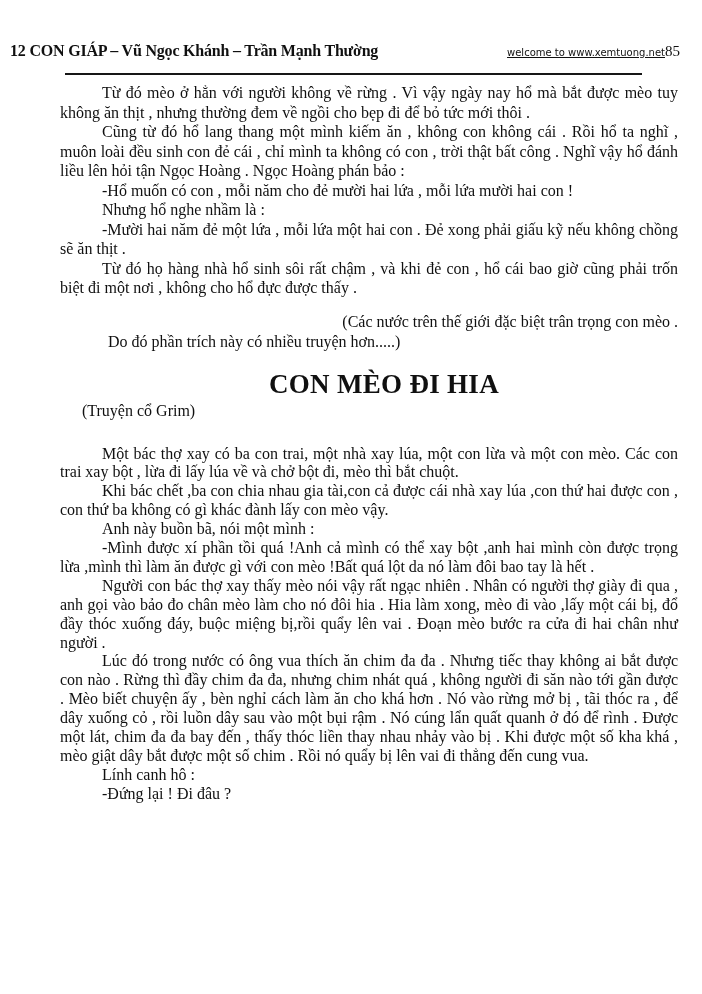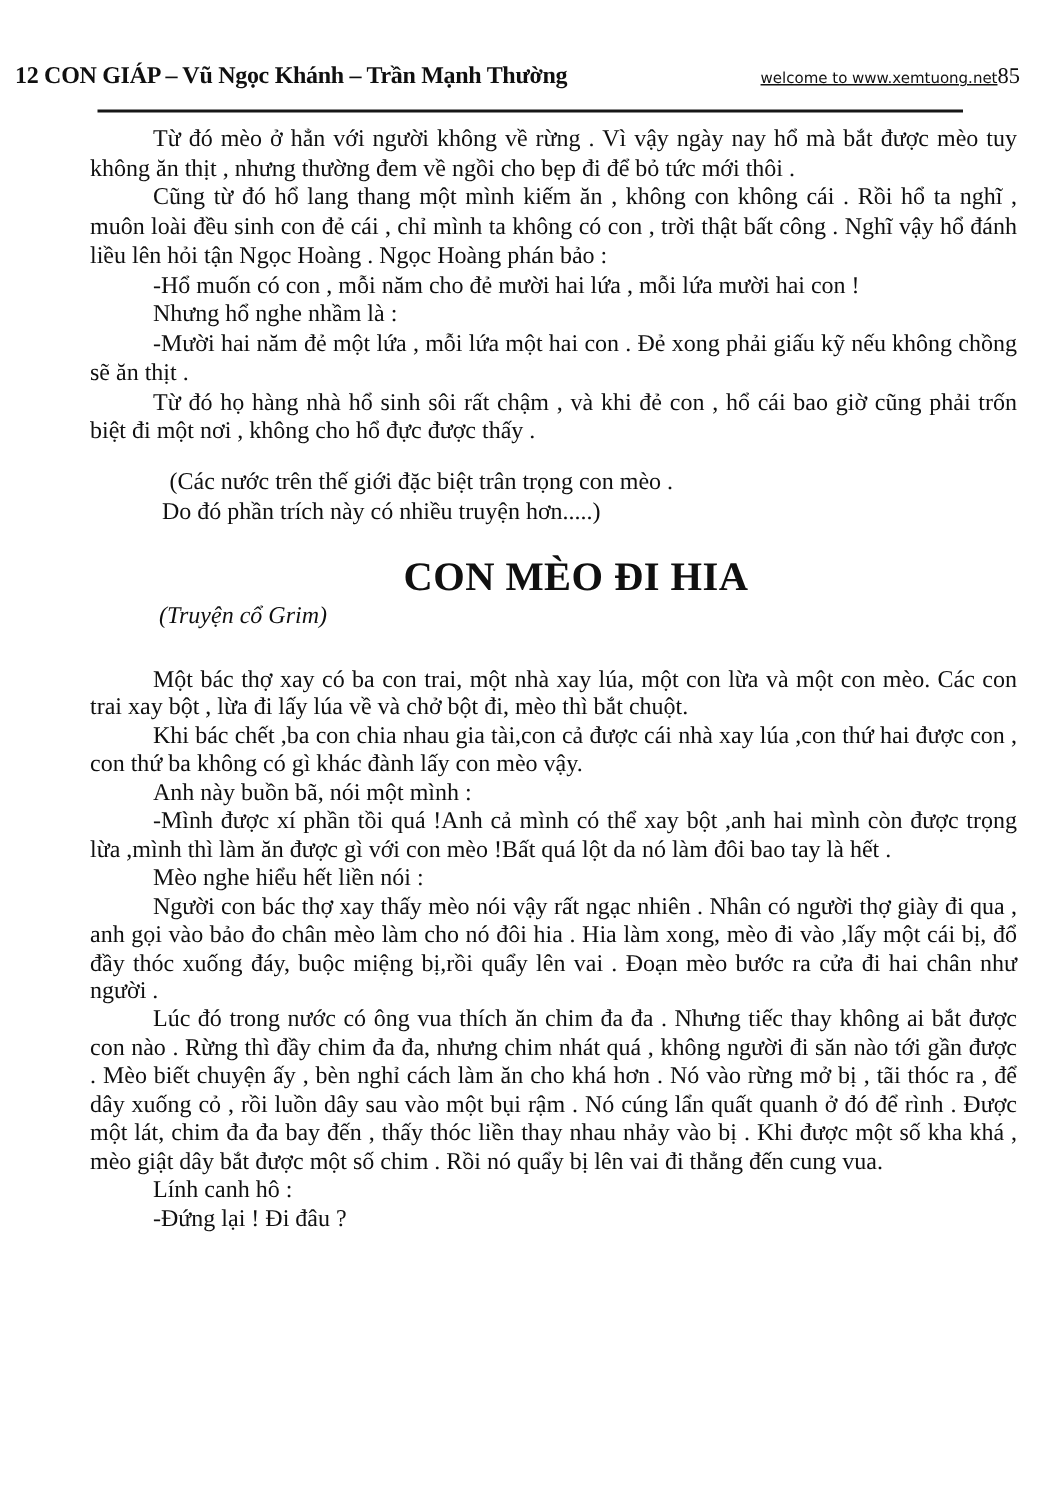--- a/index.html
+++ b/index.html
@@ -65,33 +65,32 @@
     margin: 10px 0 0 48px;
     font-size: 29px;
     line-height: 34px;
     font-weight: 400;
     letter-spacing: 0.2px;
   }
   .note {
     margin: 14px 0 0 48px;
     line-height: 20px;
   }
-  .note-line1 { padding-left: 5px; }
+  .note-line1 { padding-left: 5px; text-align: right; }
   .story-title {
     margin: 17px 0 0 30px;
     font-size: 27px;
     line-height: 30px;
     font-weight: 700;
     letter-spacing: 0.3px;
     text-align: center;
   }
   .story-subtitle {
-    margin: 2px 0 0 46px;
+    margin: 2px 0 0 22px;
     line-height: 20px;
-    font-style: italic;
   }
   .first-story-p { margin-top: 24px; }
 </style>
 </head>
 <body>
 
 <div class="page">
 
   <div class="header">
     <span class="book-title">12 CON GIÁP – Vũ Ngọc Khánh – Trần Mạnh Thường</span>
@@ -118,20 +117,19 @@
       <div class="note-line2">Do đó phần trích này có nhiều truyện hơn.....)</div>
     </div>
 
     <h2 class="story-title">CON MÈO ĐI HIA</h2>
     <div class="story-subtitle">(Truyện cổ Grim)</div>
 
     <p class="body-p story-p first-story-p">Một bác thợ xay có ba con trai, một nhà xay lúa, một con lừa và một con mèo. Các con trai xay bột , lừa đi lấy lúa về và chở bột đi, mèo thì bắt chuột.</p>
     <p class="body-p story-p">Khi bác chết ,ba con chia nhau gia tài,con cả được cái nhà xay lúa ,con thứ hai được con , con thứ ba không có gì khác đành lấy con mèo vậy.</p>
     <p class="body-p story-p">Anh này buồn bã, nói một mình :</p>
     <p class="body-p story-p">-Mình được xí phần tồi quá !Anh cả mình có thể xay bột ,anh hai mình còn được trọng lừa ,mình thì làm ăn được gì với con mèo !Bất quá lột da nó làm đôi bao tay là hết .</p>
-    <p class="body-p story-p">Mèo nghe hiểu hết liền nói :</p>
     <p class="body-p story-p">Người con bác thợ xay thấy mèo nói vậy rất ngạc nhiên . Nhân có người thợ giày đi qua , anh gọi vào bảo đo chân mèo làm cho nó đôi hia . Hia làm xong, mèo đi vào ,lấy một cái bị, đổ đầy thóc xuống đáy, buộc miệng bị,rồi quẩy lên vai . Đoạn mèo bước ra cửa đi hai chân như người .</p>
     <p class="body-p story-p">Lúc đó trong nước có ông vua thích ăn chim đa đa . Nhưng tiếc thay không ai bắt được con nào . Rừng thì đầy chim đa đa, nhưng chim nhát quá , không người đi săn nào tới gần được . Mèo biết chuyện ấy , bèn nghỉ cách làm ăn cho khá hơn . Nó vào rừng mở bị , tãi thóc ra , để dây xuống cỏ , rồi luồn dây sau vào một bụi rậm . Nó cúng lẩn quất quanh ở đó để rình . Được một lát, chim đa đa bay đến , thấy thóc liền thay nhau nhảy vào bị . Khi được một số kha khá , mèo giật dây bắt được một số chim . Rồi nó quẩy bị lên vai đi thẳng đến cung vua.</p>
     <p class="body-p story-p">Lính canh hô :</p>
     <p class="body-p story-p">-Đứng lại ! Đi đâu ?</p>
 
   </div>
 </div>
 
 </body></html>

